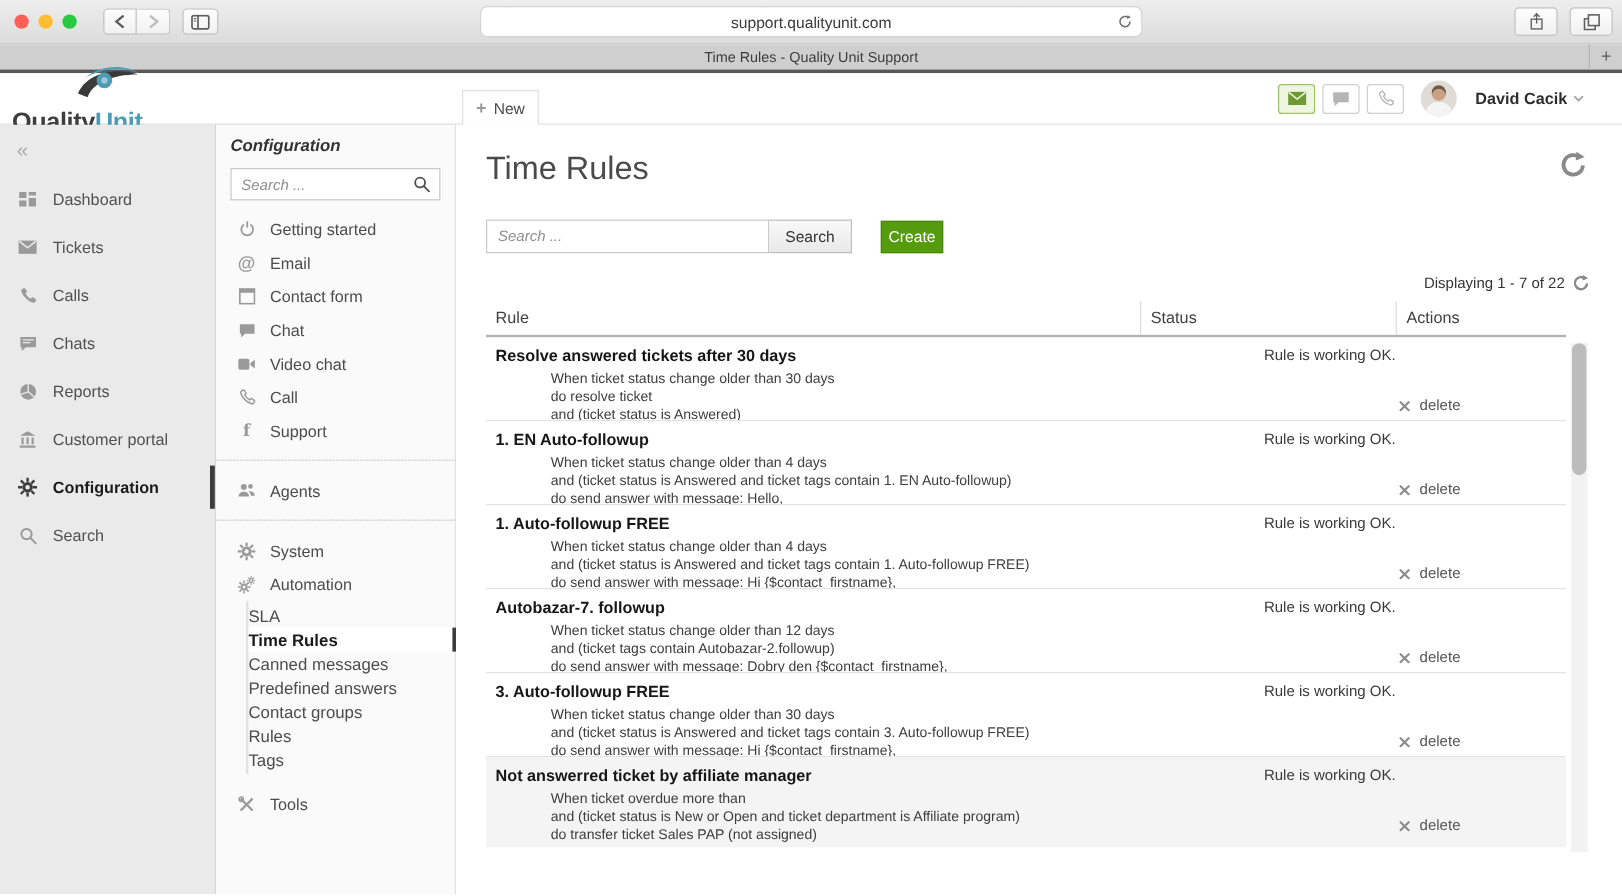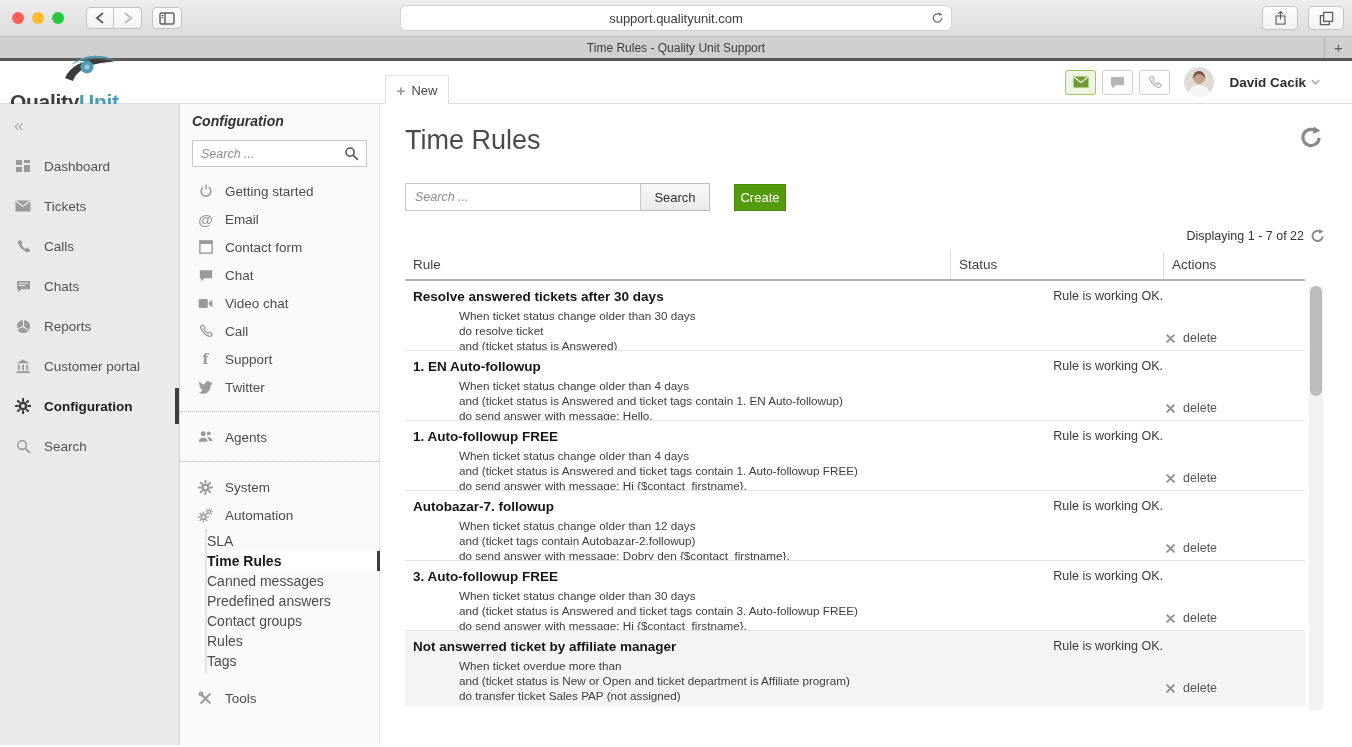--- a/index.html
+++ b/index.html
@@ -364,28 +364,20 @@
           <svg width="14" height="14" viewBox="0 0 16 16">
             <path d="M3.8 1.3c.4-.3 1-.2 1.3.2l1.6 2.1c.3.4.3 1-.1 1.3l-1 1a10.4 10.4 0 0 0 4.7 4.7l1-1c.4-.4 1-.4 1.3-.1l2.1 1.6c.4.3.5.9.2 1.3l-1 1.3c-.4.5-1 .7-1.6.5C7.6 12.8 3.4 8.6 1.9 4c-.2-.6 0-1.3.5-1.6z" fill="none" stroke="currentColor" stroke-width="1.4"></path>
           </svg>
         </span>
       <span>Call</span>
     </div>
     <div class="cfg-item">
       <span class="ic fb">f</span>
       <span>Support</span>
     </div>
-    <div class="cfg-item">
-      <span class="ic">
-          <svg width="15" height="13" viewBox="0 0 16 14">
-            <path d="M15 1.6c-.5.3-1.1.5-1.7.6.6-.4 1-.9 1.3-1.6-.6.3-1.2.6-1.9.7A2.9 2.9 0 0 0 7.6 3.9 8.3 8.3 0 0 1 1.6.8a2.9 2.9 0 0 0 .9 3.9c-.5 0-.9-.2-1.3-.4 0 1.4 1 2.6 2.3 2.9-.4.1-.8.1-1.3 0 .4 1.2 1.5 2 2.7 2.1A5.8 5.8 0 0 1 .6 12.5 8.2 8.2 0 0 0 5 13.8c5.3 0 8.2-4.4 8.2-8.2v-.4c.6-.4 1.1-.9 1.8-1.6z" fill="currentColor"></path>
-          </svg>
-        </span>
-      <span>Twitter</span>
-    </div>
 
     <div class="dotted"></div>
 
     <div class="cfg-item">
       <span class="ic">
           <svg width="15" height="14" viewBox="0 0 16 15">
             <circle cx="5.5" cy="4" r="2.6" fill="currentColor"></circle>
             <path d="M0.8 12.5c0-2.6 2-4.2 4.7-4.2s4.7 1.6 4.7 4.2z" fill="currentColor"></path>
             <circle cx="11.5" cy="3.6" r="2.1" fill="currentColor"></circle>
             <path d="M11.3 7.9c2.3.2 4 1.7 4 4h-3.4c-.2-1.7-1-3.1-2.3-3.8z" fill="currentColor"></path>

